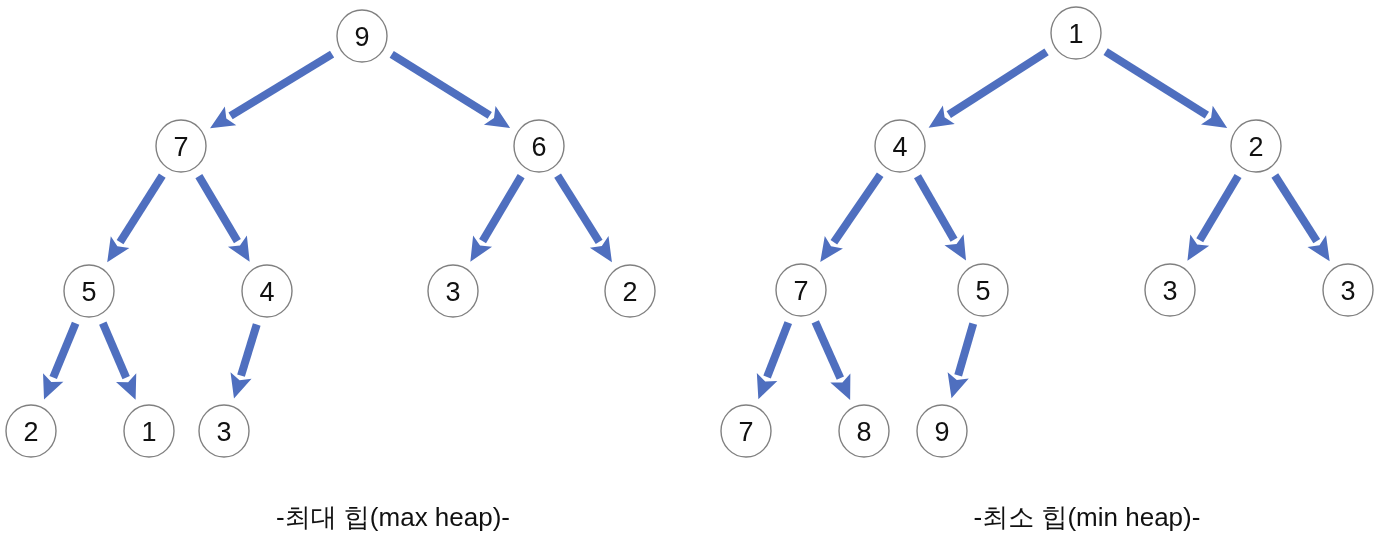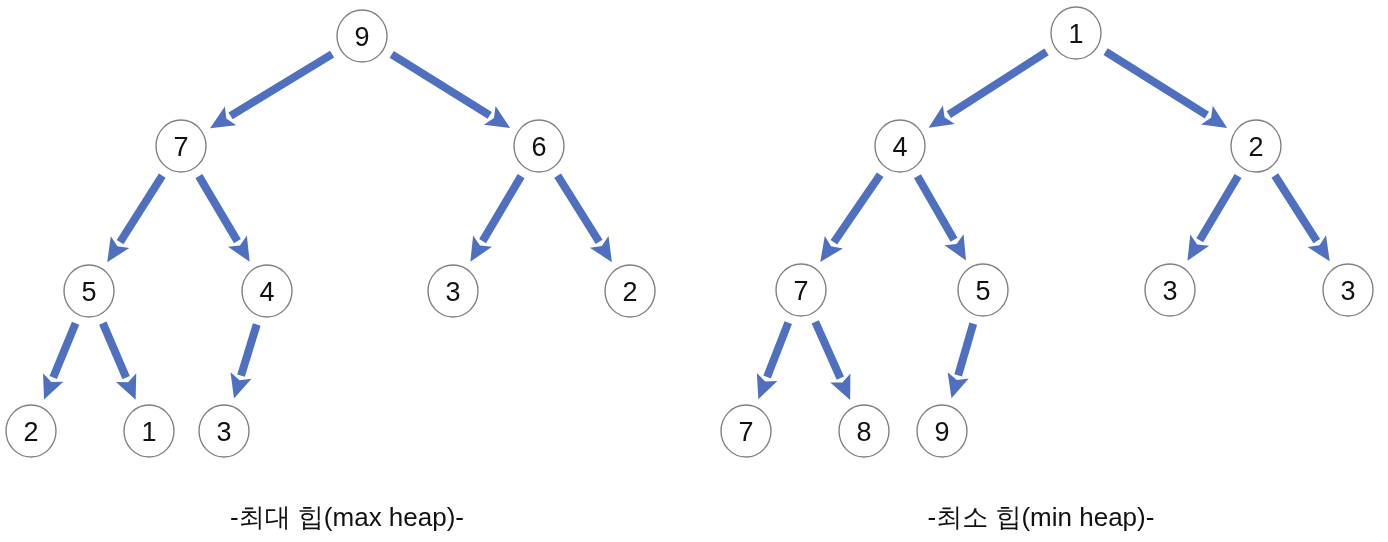--- a/index.html
+++ b/index.html
@@ -47,20 +47,21 @@
   .arrow-head {
     fill: #4F6FBF;
   }
   .caption {
     position: absolute;
     font-family: "Liberation Sans", sans-serif;
     font-size: 26px;
     color: #111111;
     white-space: nowrap;
     text-align: center;
+    padding-left: 46px;
   }
   #caption-max { left: 0px;   top: 500px; width: 694px; }
   #caption-min { left: 694px; top: 500px; width: 694px; }
 </style>
 </head>
 <body>
 
 <div id="stage">
 
   <svg class="heap-svg" id="heap-svg" viewBox="0 0 1388 542" xmlns="http://www.w3.org/2000/svg">

